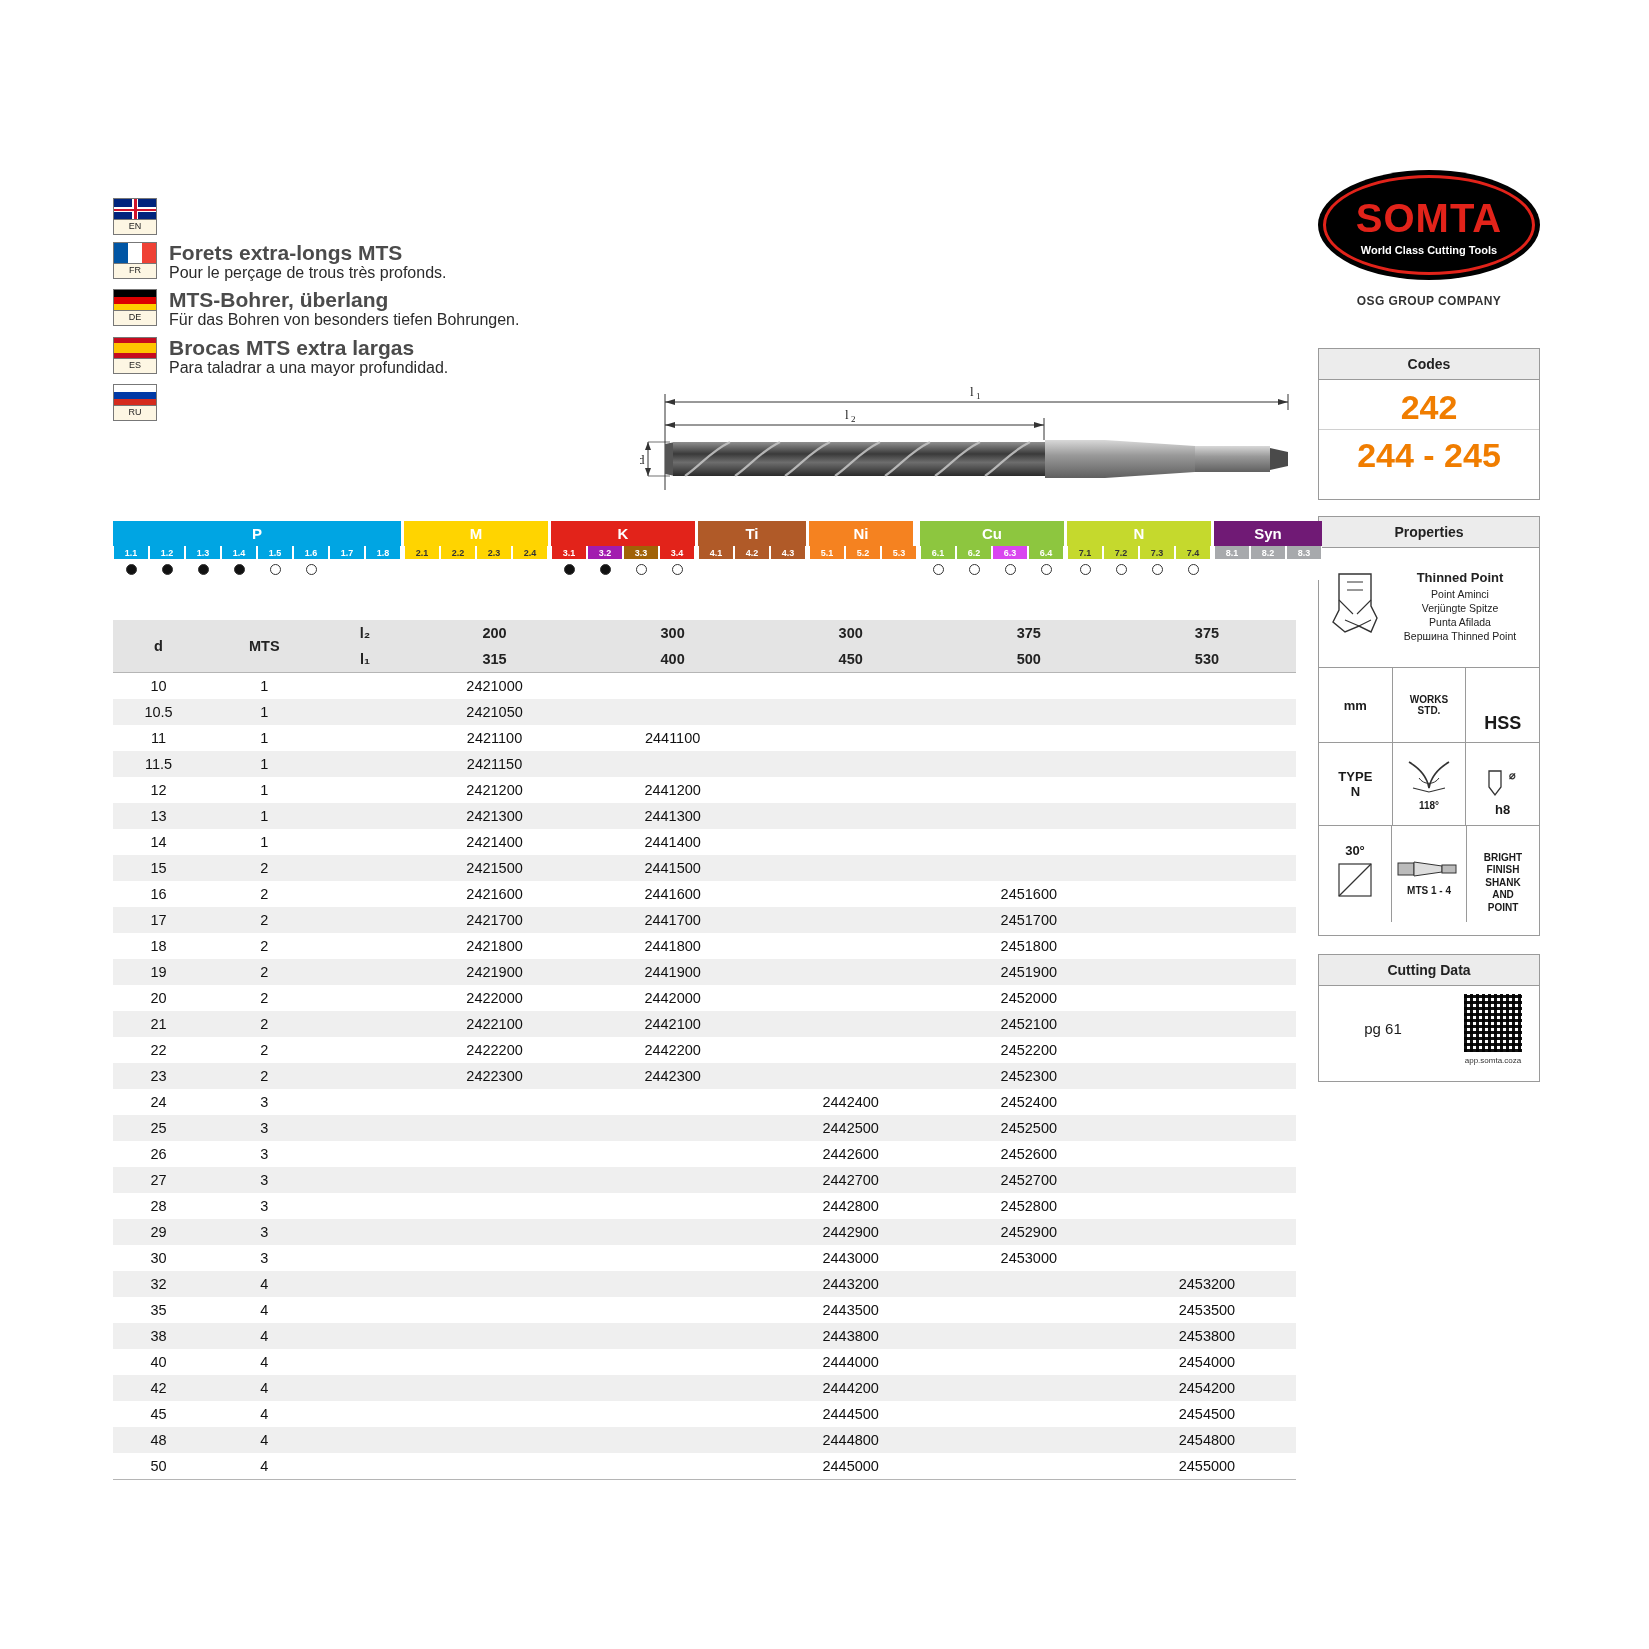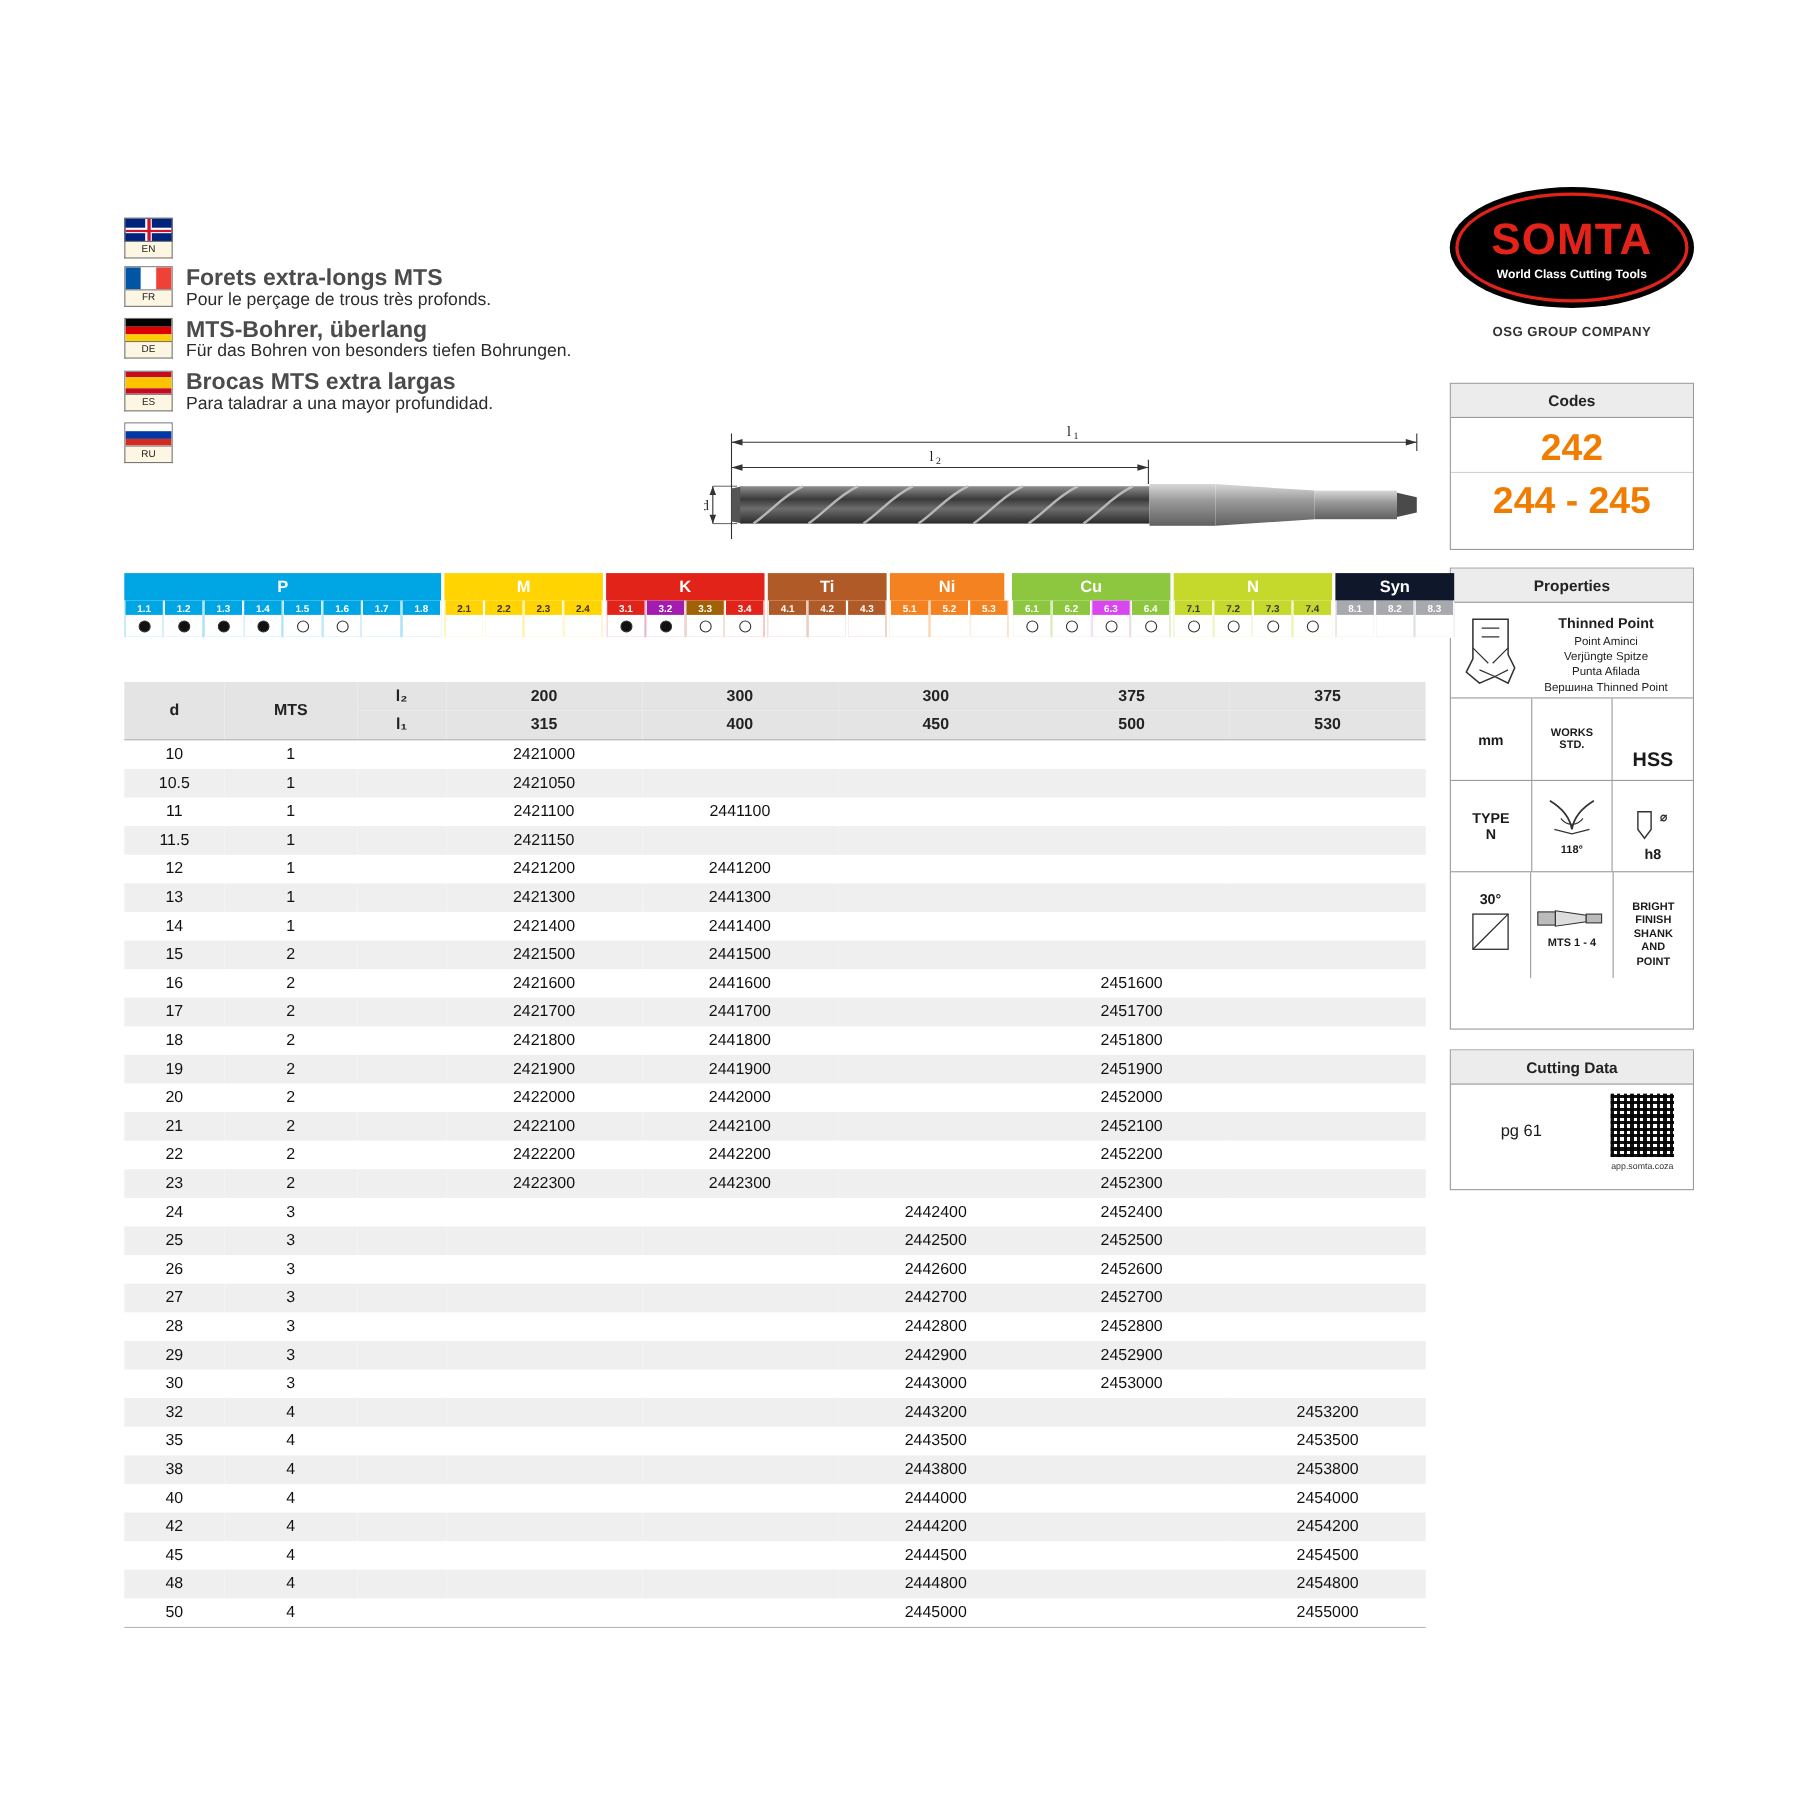--- a/index.html
+++ b/index.html
@@ -41,21 +41,21 @@
 
   
   .rbox{position:absolute;left:1318px;border:1px solid #9a9a9a;box-sizing:border-box;}
   .rbox-title{background:#ececec;border-bottom:1px solid #9a9a9a;text-align:center;font-size:14px;font-weight:bold;padding:7px 0;color:#222;}
   #codes-box{top:348px;width:222px;height:152px;}
   .code-line{text-align:center;color:#f07d00;font-weight:bold;font-size:34px;line-height:1.25;padding-top:6px;}
   .code-line.second{border-top:1px solid #d0d0d0;padding-top:4px;}
 
   #props-box{top:516px;width:222px;height:420px;}
   .prop-cell{border-bottom:1px solid #9a9a9a;}
-  .prop-thinned{display:flex;padding:10px 6px 2px 6px;align-items:center;}
+  .prop-thinned{display:flex;padding:10px 6px 24px 6px;align-items:center;margin-top:11px;}
   .prop-thinned .txt{font-size:10.5px;line-height:1.35;color:#222;text-align:center;flex:1;}
   .prop-thinned .txt b{font-size:13px;}
   .prow{display:flex;}
   .pcell{flex:1;border-right:1px solid #9a9a9a;display:flex;align-items:center;justify-content:center;flex-direction:column;font-size:13px;font-weight:bold;text-align:center;padding:8px 2px;box-sizing:border-box;}
   .pcell:last-child{border-right:none;justify-content:flex-end;}
   .pcell.small{font-size:10px;}
   .pcell .hss{font-size:18px;}
 
   #cut-box{top:954px;width:222px;height:128px;}
   .cut-inner{display:flex;align-items:center;height:84px;}
@@ -519,21 +519,21 @@
         </div>
         <div class="mat-cell" style="background: rgb(197, 217, 45);">
           <div class="mat-num" style="color: rgb(51, 51, 51);">7.4</div>
           <div class="mat-dot-wrap">
             <div class="dot"></div>
           </div>
         </div>
       </div>
     </div>
     <div class="mat-group">
-      <div class="mat-head" style="background: #0f172a; width: 108px;">Syn</div>
+      <div class="mat-head" style="background: #701a75; width: 108px;">Syn</div>
       <div class="mat-cells">
         <div class="mat-cell" style="background: rgb(167, 169, 172);">
           <div class="mat-num" style="color: rgb(255, 255, 255);">8.1</div>
           <div class="mat-dot-wrap"></div>
         </div>
         <div class="mat-cell" style="background: rgb(167, 169, 172);">
           <div class="mat-num" style="color: rgb(255, 255, 255);">8.2</div>
           <div class="mat-dot-wrap"></div>
         </div>
         <div class="mat-cell" style="background: rgb(167, 169, 172);">

